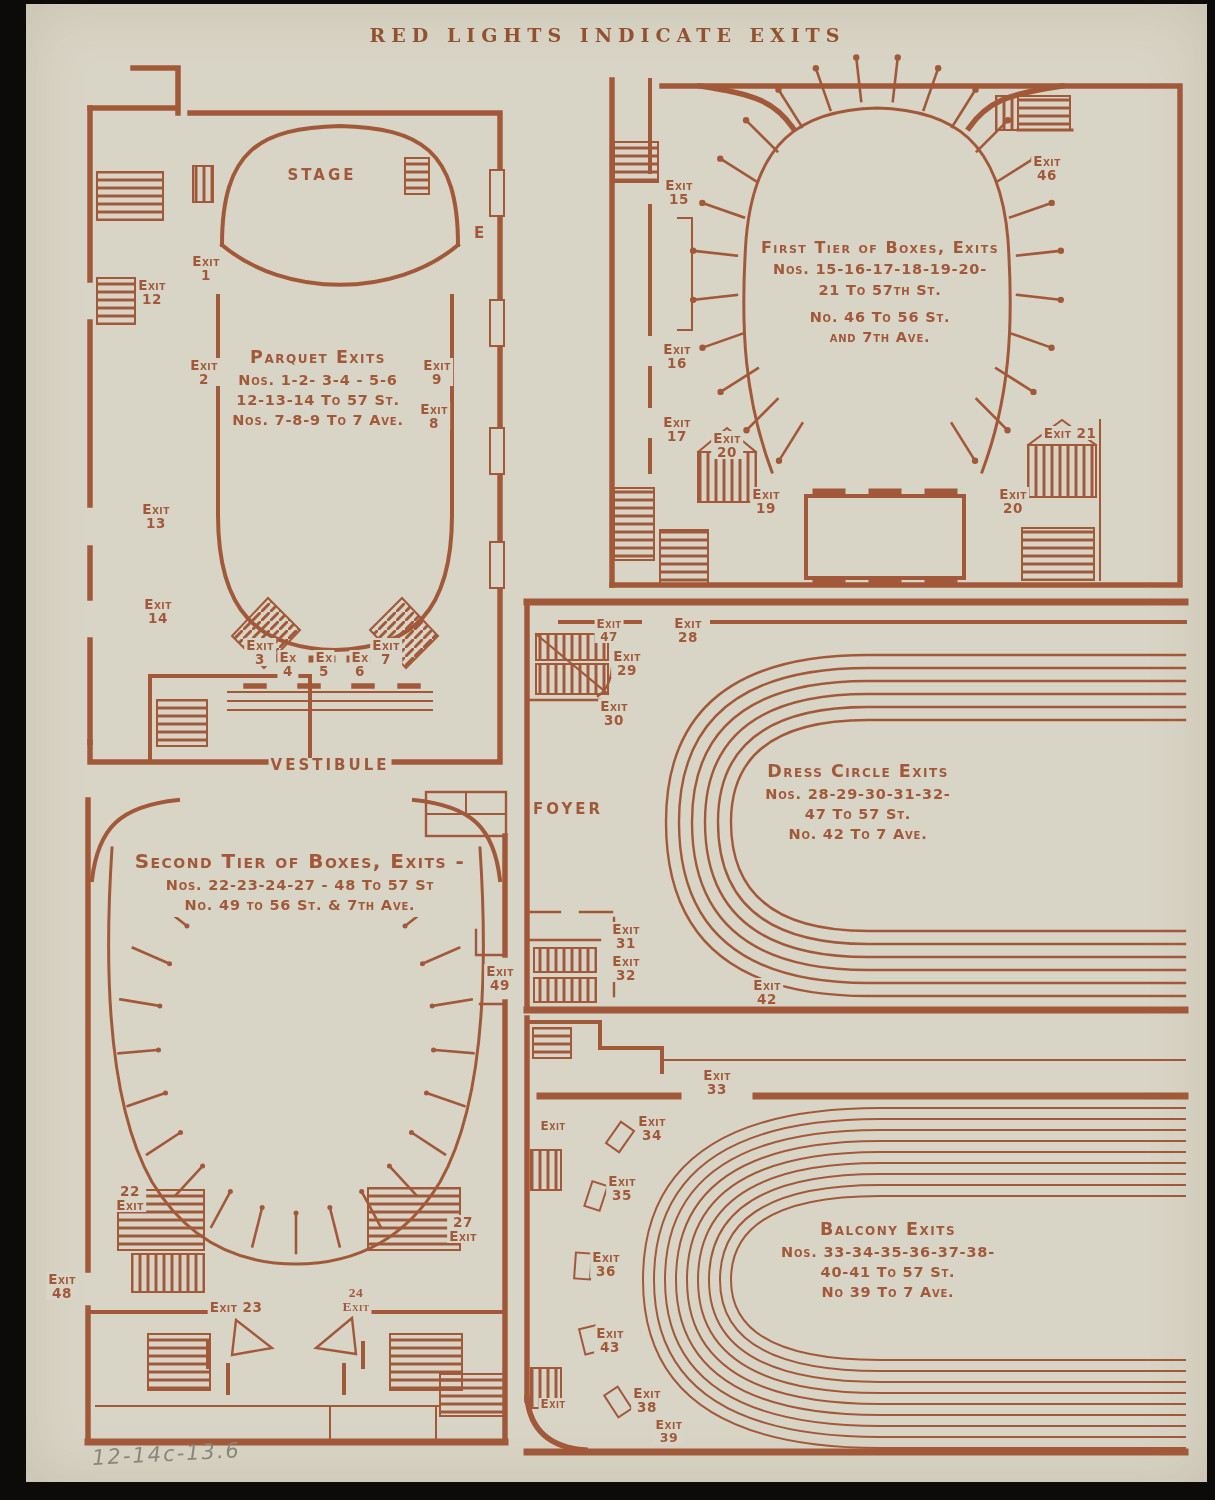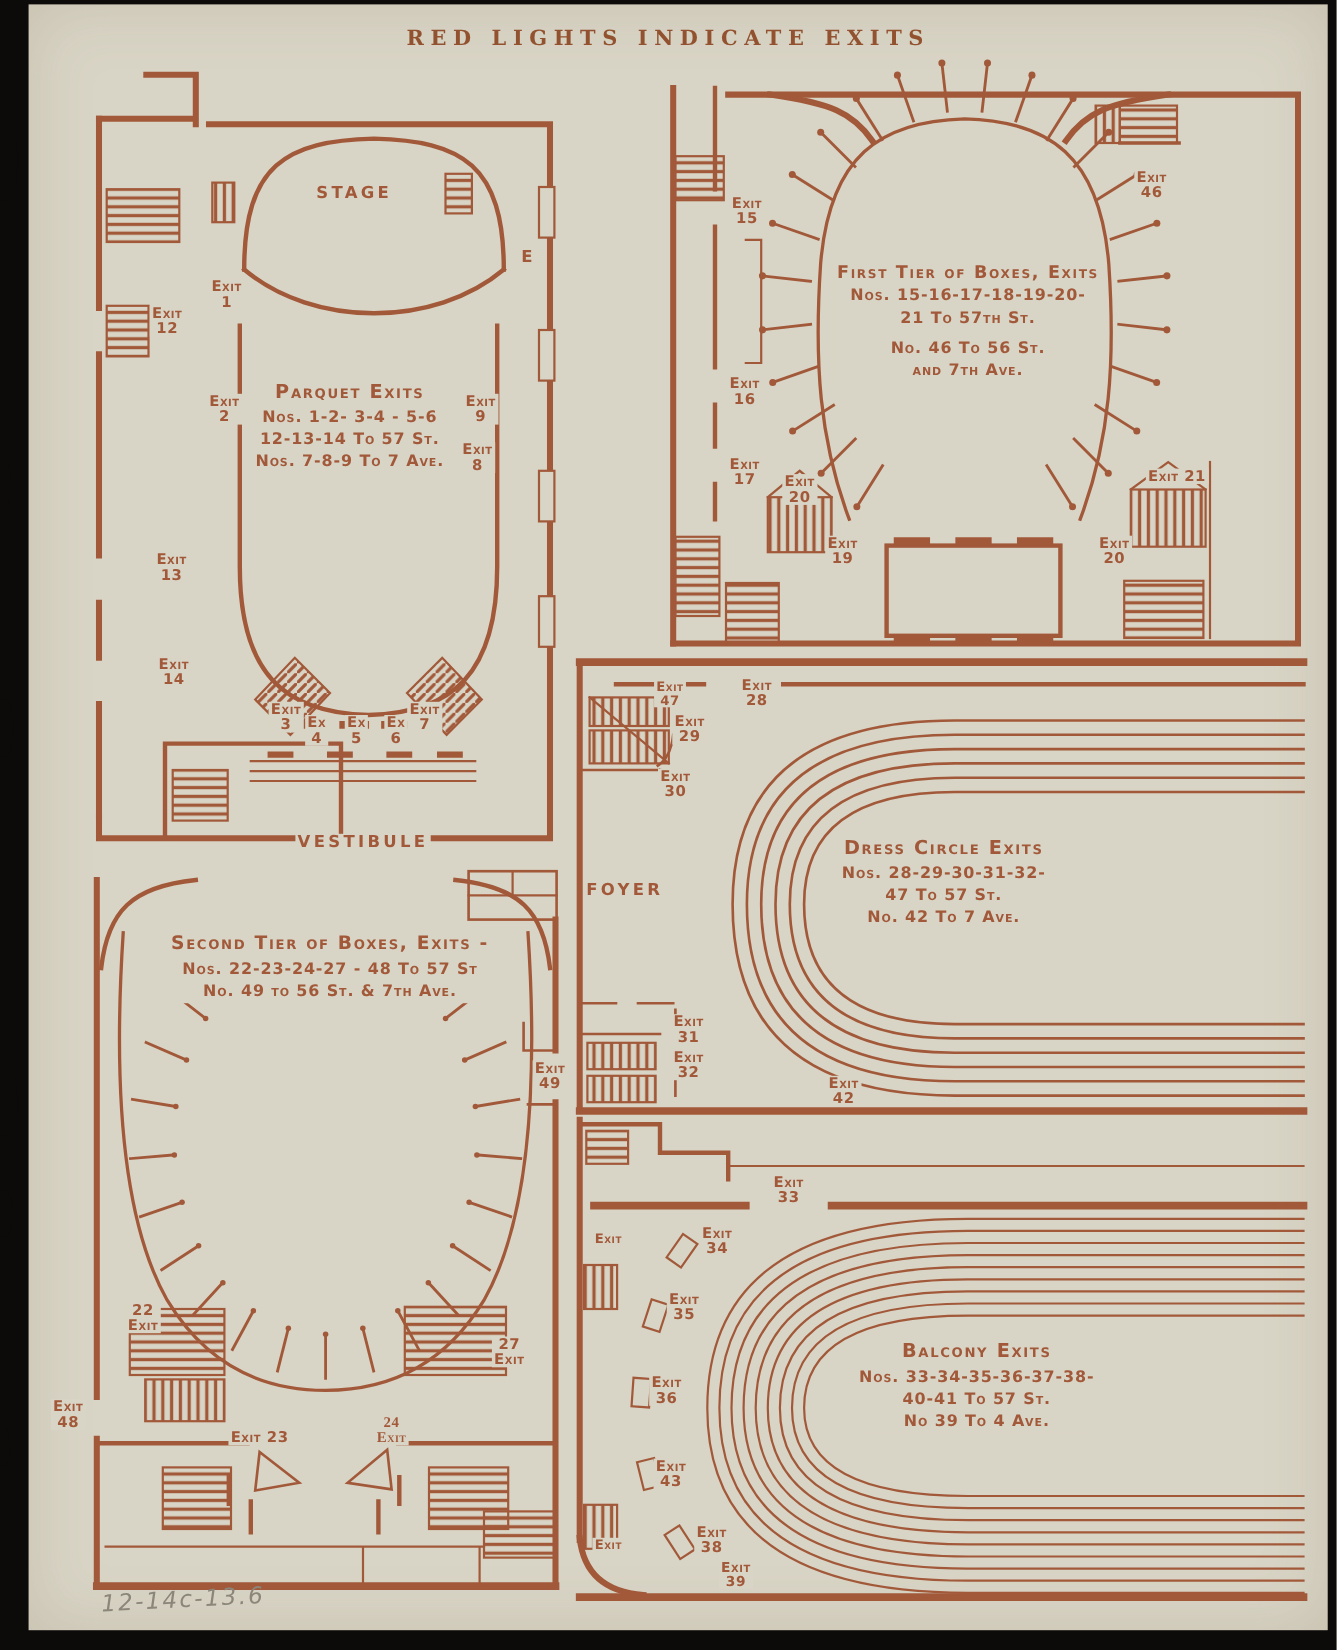--- a/index.html
+++ b/index.html
@@ -428,21 +428,21 @@
     <span>FOYER</span>
   </div>
 <div class="info" style="left:858px;top:758px;">
   <span class="t">Dress Circle Exits</span>
   <span class="l">Nos. 28-29-30-31-32-</span>
   <span class="l">47 To 57 St.</span>
   <span class="l">No. 42 To  7 Ave.</span>
 </div>
 
 <div class="info" style="left:300px;top:846px;">
-  <span class="t" style="font-size:17px;">Second Tier of Boxes, Exits -</span>
+  <span class="t" style="font-size:20px;">Second Tier of Boxes, Exits -</span>
   <span class="l">Nos. 22-23-24-27 - 48 To 57 St</span>
   <span class="l">No.  49 to 56 St. &amp; 7th Ave.</span>
 </div>
 <div class="xl" style="left:130px;top:1184px;">
     <span>22</span>
     <span>Exit</span>
   </div>
 <div class="xl" style="left:62px;top:1272px;">
     <span>Exit</span>
     <span>48</span>
@@ -460,21 +460,21 @@
   </div>
 <div class="xl" style="left:500px;top:964px;">
     <span>Exit</span>
     <span>49</span>
   </div>
 
 <div class="info" style="left:888px;top:1216px;">
   <span class="t">Balcony Exits</span>
   <span class="l">Nos. 33-34-35-36-37-38-</span>
   <span class="l">40-41 To 57 St.</span>
-  <span class="l">No 39 To 4 Ave.</span>
+  <span class="l">No 39 To 7 Ave.</span>
 </div>
 <div class="xl" style="left:717px;top:1068px;">
     <span>Exit</span>
     <span>33</span>
   </div>
 <div class="xl" style="left:652px;top:1114px;">
     <span>Exit</span>
     <span>34</span>
   </div>
 <div class="xl" style="left:622px;top:1174px;">

